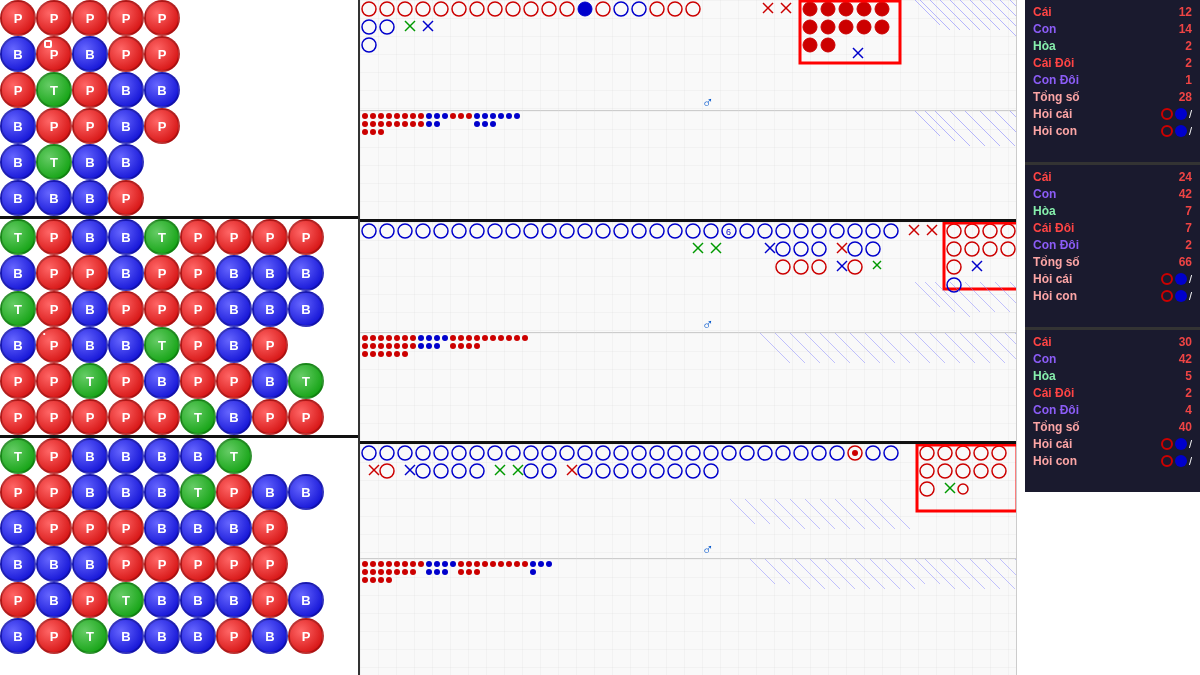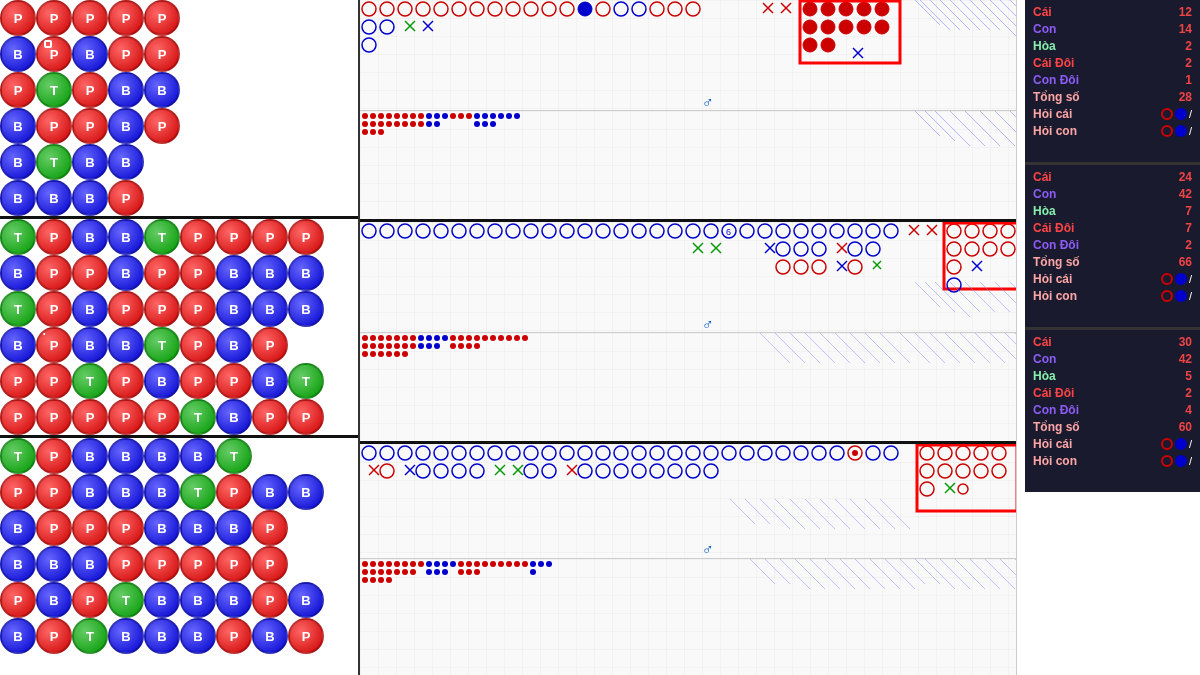--- a/index.html
+++ b/index.html
@@ -1052,21 +1052,21 @@
       <div class="stat-row">
         <span class="stat-label label-red">Cái Đôi</span>
         <span class="stat-value">2</span>
       </div>
       <div class="stat-row">
         <span class="stat-label label-blue">Con Đôi</span>
         <span class="stat-value">4</span>
       </div>
       <div class="stat-row">
         <span class="stat-label label-orange">Tổng số</span>
-        <span class="stat-value">60</span>
+        <span class="stat-value">40</span>
       </div>
       <div class="stat-row">
         <span class="stat-label label-orange">Hỏi cái</span>
         <span class="hoi-indicator">
           <span class="circle-r"></span>
           <span class="circle-b-filled"></span>
           <span class="slash">/</span>
         </span>
       </div>
       <div class="stat-row">

